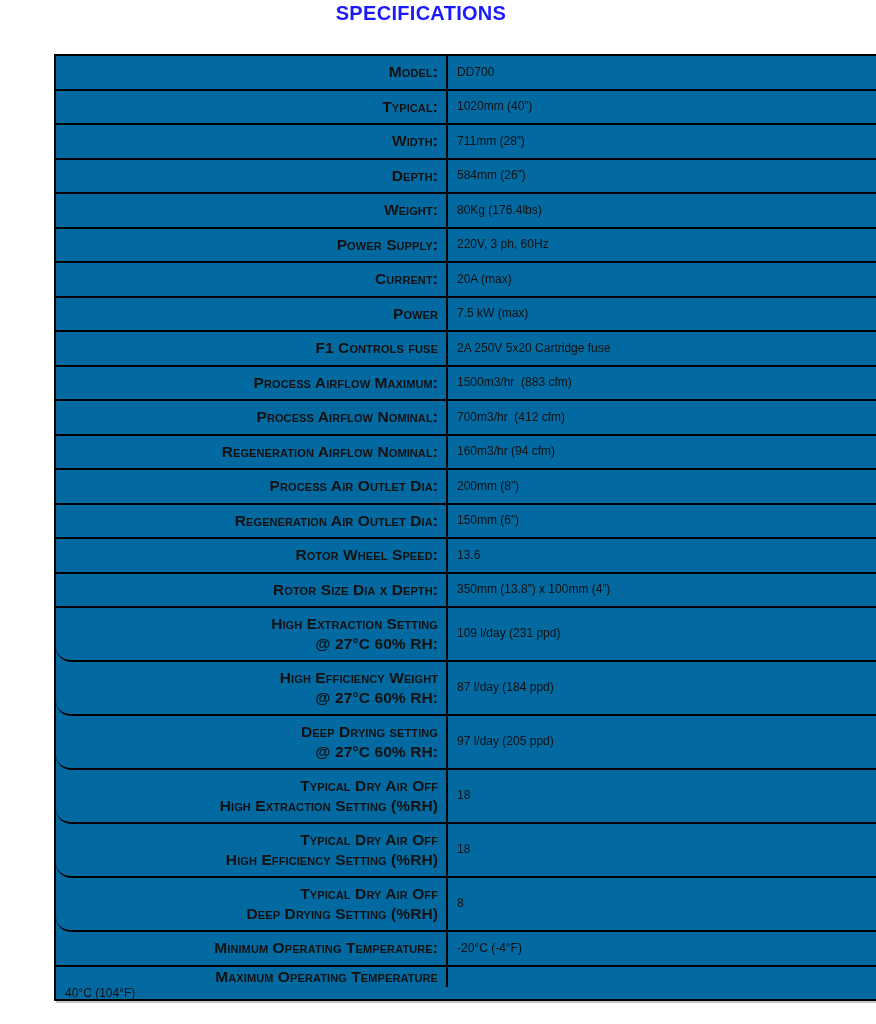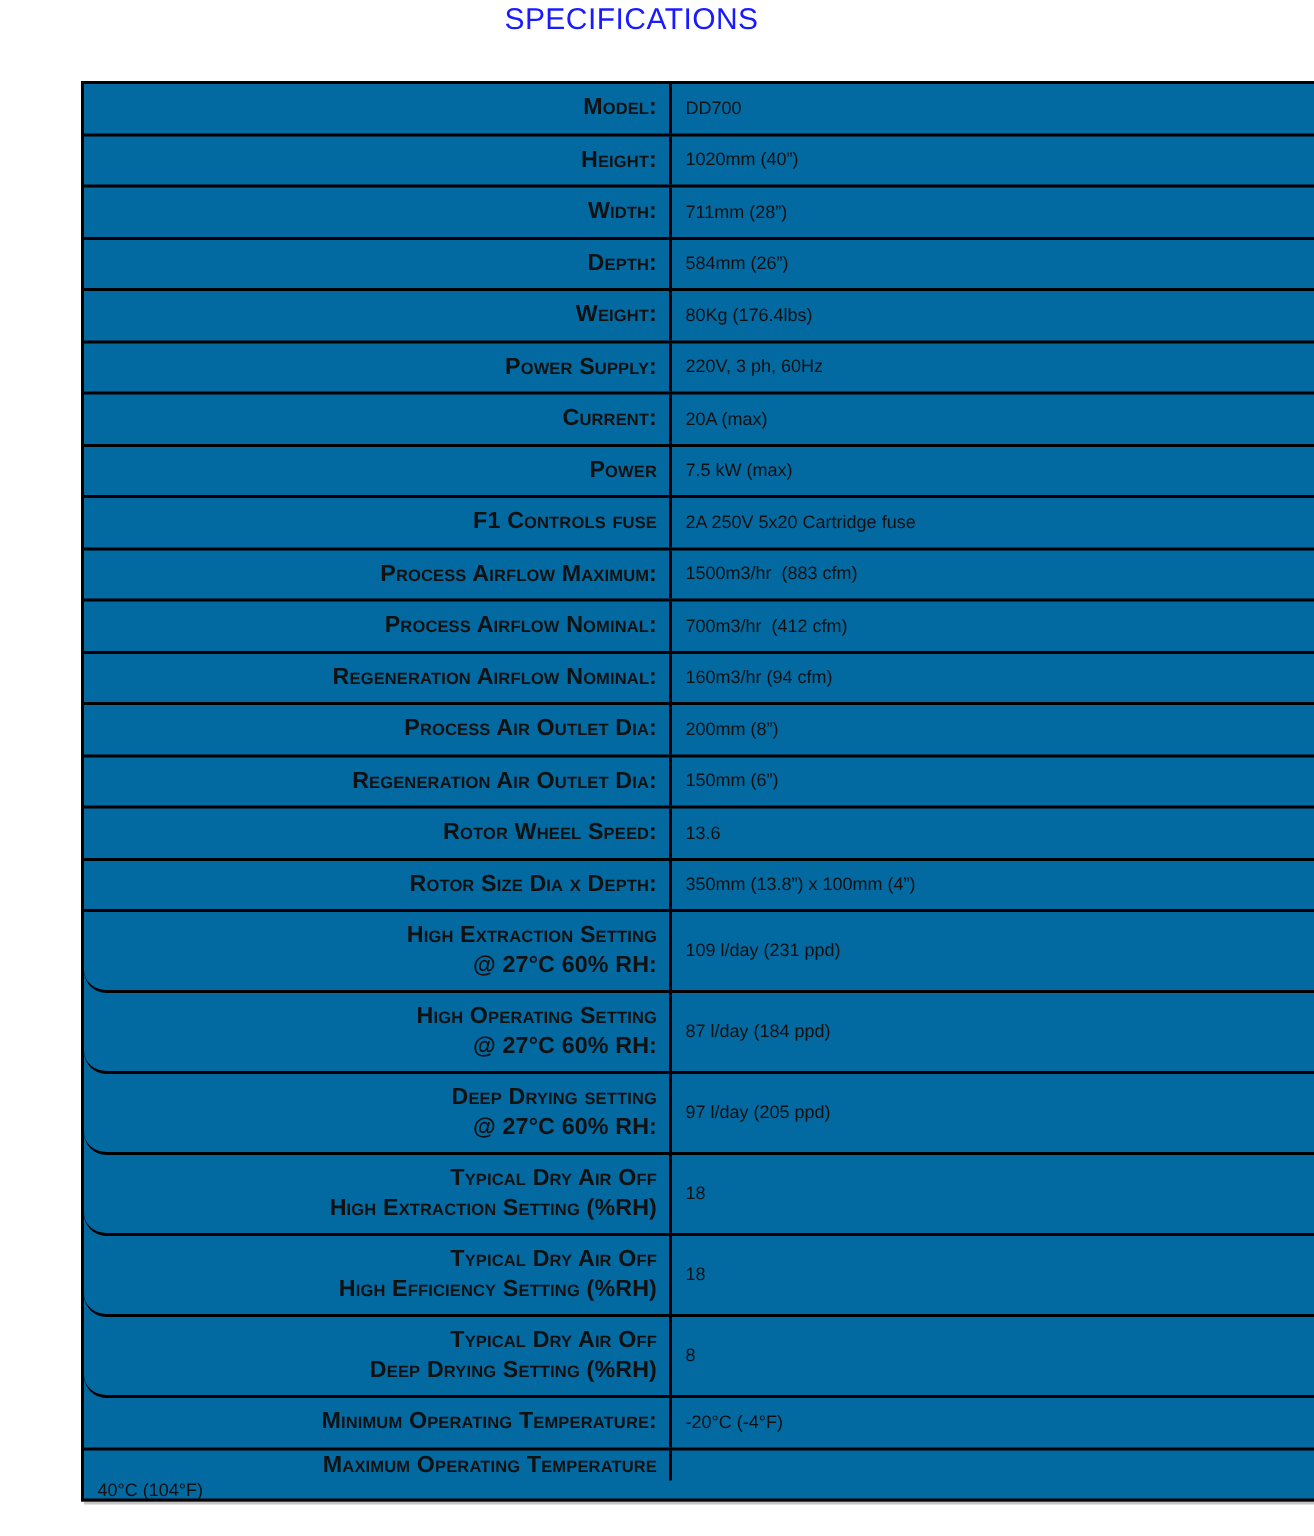--- a/index.html
+++ b/index.html
@@ -16,21 +16,21 @@
     color: #111111;
     overflow: hidden;
   }
   .title {
     position: absolute;
     top: 2px;
     left: 54px;
     width: 734px;
     text-align: center;
     font-size: 20px;
-    font-weight: normal;
+    font-weight: bold;
     letter-spacing: 0.3px;
   }
   .spec-table {
     position: absolute;
     left: 54px;
     top: 54px;
     width: 876px;
     border: 2px solid #000000;
     background: #0369a1;
     box-shadow: 2px 2px 0 rgba(125,125,125,0.45);
@@ -79,21 +79,21 @@
 
   <div class="spec-table">
       <div class="row">
         <div class="label-cell">
           <div class="label-line">Model:</div>
         </div>
         <div class="value-cell">DD700</div>
       </div>
       <div class="row">
         <div class="label-cell">
-          <div class="label-line">Height:</div>
+          <div class="label-line">Typical:</div>
         </div>
         <div class="value-cell">1020mm (40”)</div>
       </div>
       <div class="row">
         <div class="label-cell">
           <div class="label-line">Width:</div>
         </div>
         <div class="value-cell">711mm (28”)</div>
       </div>
       <div class="row">
@@ -176,21 +176,21 @@
       </div>
       <div class="row tall">
         <div class="label-cell">
           <div class="label-line">High Extraction Setting</div>
           <div class="label-line">@ 27°C 60% RH:</div>
         </div>
         <div class="value-cell">109 l/day (231 ppd)</div>
       </div>
       <div class="row tall">
         <div class="label-cell">
-          <div class="label-line">High Operating Setting</div>
+          <div class="label-line">High Efficiency Weight</div>
           <div class="label-line">@ 27°C 60% RH:</div>
         </div>
         <div class="value-cell">87 l/day (184 ppd)</div>
       </div>
       <div class="row tall">
         <div class="label-cell">
           <div class="label-line">Deep Drying setting</div>
           <div class="label-line">@ 27°C 60% RH:</div>
         </div>
         <div class="value-cell">97 l/day (205 ppd)</div>

